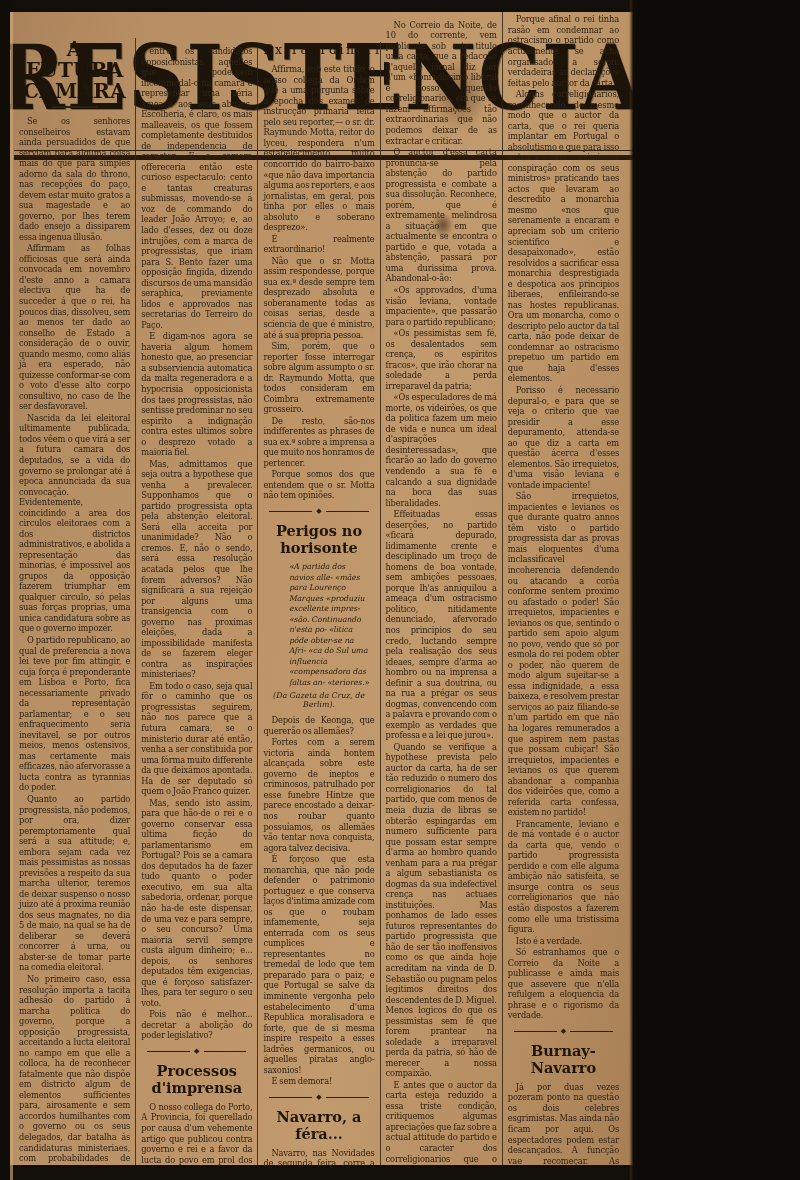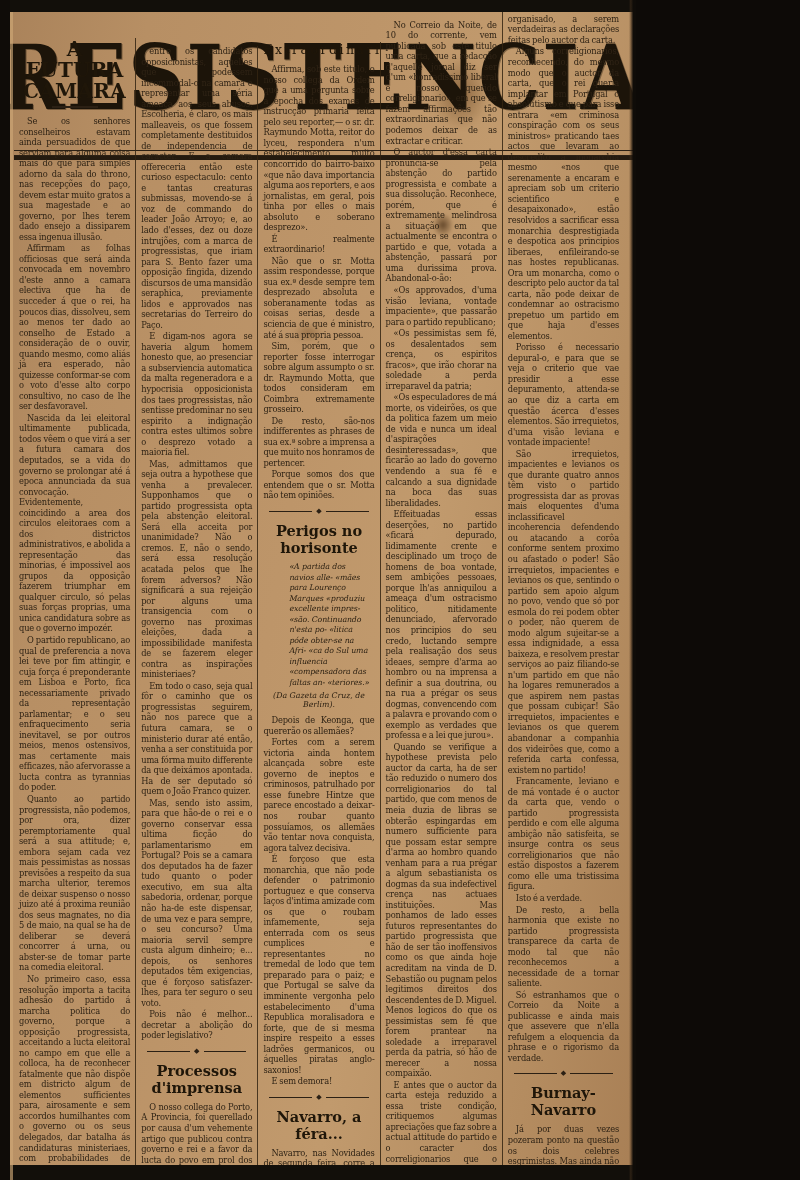--- a/index.html
+++ b/index.html
@@ -149,21 +149,20 @@
       <p class="p">Assevera elle que o partido progressista, longe de ser inimigo das instituições monarchicas, é o mais acrisolado defensor da liberdade e da constituição. Depois d'esse partido ter entrado n'uma colligação com os republicanos, depois de ter declarado, pelo seu orgão mais auctorisado, que sacrificaria as instituições aos principios liberaes por que sempre havia pugnado e continuaria a pugnar, não podemos deixar de ver n'esta extraordinaria e incoherente confissão uma recommendação ao rei para que chame ao poder o grupo depurado.</p>
     </div>
 
     <div class="col col-last">
       <p class="p">Porque afinal o rei tinha rasão em condemnar ao ostracismo o partido como actualmente se acha organisado, a serem verdadeiras as declarações feitas pelo auctor da carta.</p>
       <p class="p">Alguns correligionarios, reconhecendo, do mesmo modo que o auctor da carta, que o rei queria implantar em Portugal o absolutismo e que para isso entrara «em criminosa conspiração com os seus ministros» praticando taes actos que levaram ao descredito a monarchia mesmo «nos que serenamente a encaram e apreciam sob um criterio scientifico e desapaixonado», estão resolvidos a sacrificar essa monarchia desprestigiada e despotica aos principios liberaes, enfileirando-se nas hostes republicanas. Ora um monarcha, como o descripto pelo auctor da tal carta, não pode deixar de condemnar ao ostracismo prepetuo um partido em que haja d'esses elementos.</p>
       <p class="p">Porisso é necessario depural-o, e para que se veja o criterio que vae presidir a esse depuramento, attenda-se ao que diz a carta em questão ácerca d'esses elementos. São irrequietos, d'uma visão leviana e vontade impaciente!</p>
       <p class="p">São irrequietos, impacientes e levianos os que durante quatro annos têm visto o partido progressista dar as provas mais eloquentes d'uma inclassificavel incoherencia defendendo ou atacando a corôa conforme sentem proximo ou afastado o poder! São irrequietos, impacientes e levianos os que, sentindo o partido sem apoio algum no povo, vendo que só por esmola do rei podem obter o poder, não querem de modo algum sujeitar-se a essa indignidade, a essa baixeza, e resolvem prestar serviços ao paiz filiando-se n'um partido em que não ha logares remunerados a que aspirem nem pastas que possam cubiçar! São irrequietos, impacientes e levianos os que querem abandonar a companhia dos videirões que, como a referida carta confessa, existem no partido!</p>
       <p class="p">Francamente, leviano e de má vontade é o auctor da carta que, vendo o partido progressista perdido e com elle alguma ambição não satisfeita, se insurge contra os seus correligionarios que não estão dispostos a fazerem como elle uma tristissima figura.</p>
       <p class="p">Isto é a verdade.</p>
-      <p class="p">De resto, a bella harmonia que existe no partido progressista transparece da carta de modo tal que não reconhecemos a necessidade de a tornar saliente.</p>
       <p class="p">Só estranhamos que o Correio da Noite a publicasse e ainda mais que assevere que n'ella refulgem a eloquencia da phrase e o rigorismo da verdade.</p>
       <div class="divider">
           <span class="line"></span>
           <span class="diamond">◆</span>
           <span class="line"></span>
         </div>
       <h3 class="hl-md">Burnay-Navarro</h3>
       <p class="p">Já por duas vezes pozeram ponto na questão os dois celebres esgrimistas. Mas ainda não ficam por aqui. Os espectadores podem estar descançados. A funcção vae recomeçar. As Novidades chegadas ante-hontem a Coimbra inserem um telegramma do famosissimo Relihac, em que este figurão declara que as cartas publicadas por Burnay são «obra d'um falsario inhabil». A Batalha pergunta: «Tambem será falso o telegramma?» E o Jornal do Commercio declara que o sr. conde de Burnay proseguirá, depois da Paschoa, na serie dos seus artigos em legitima defeza!</p>
 
     </div>

